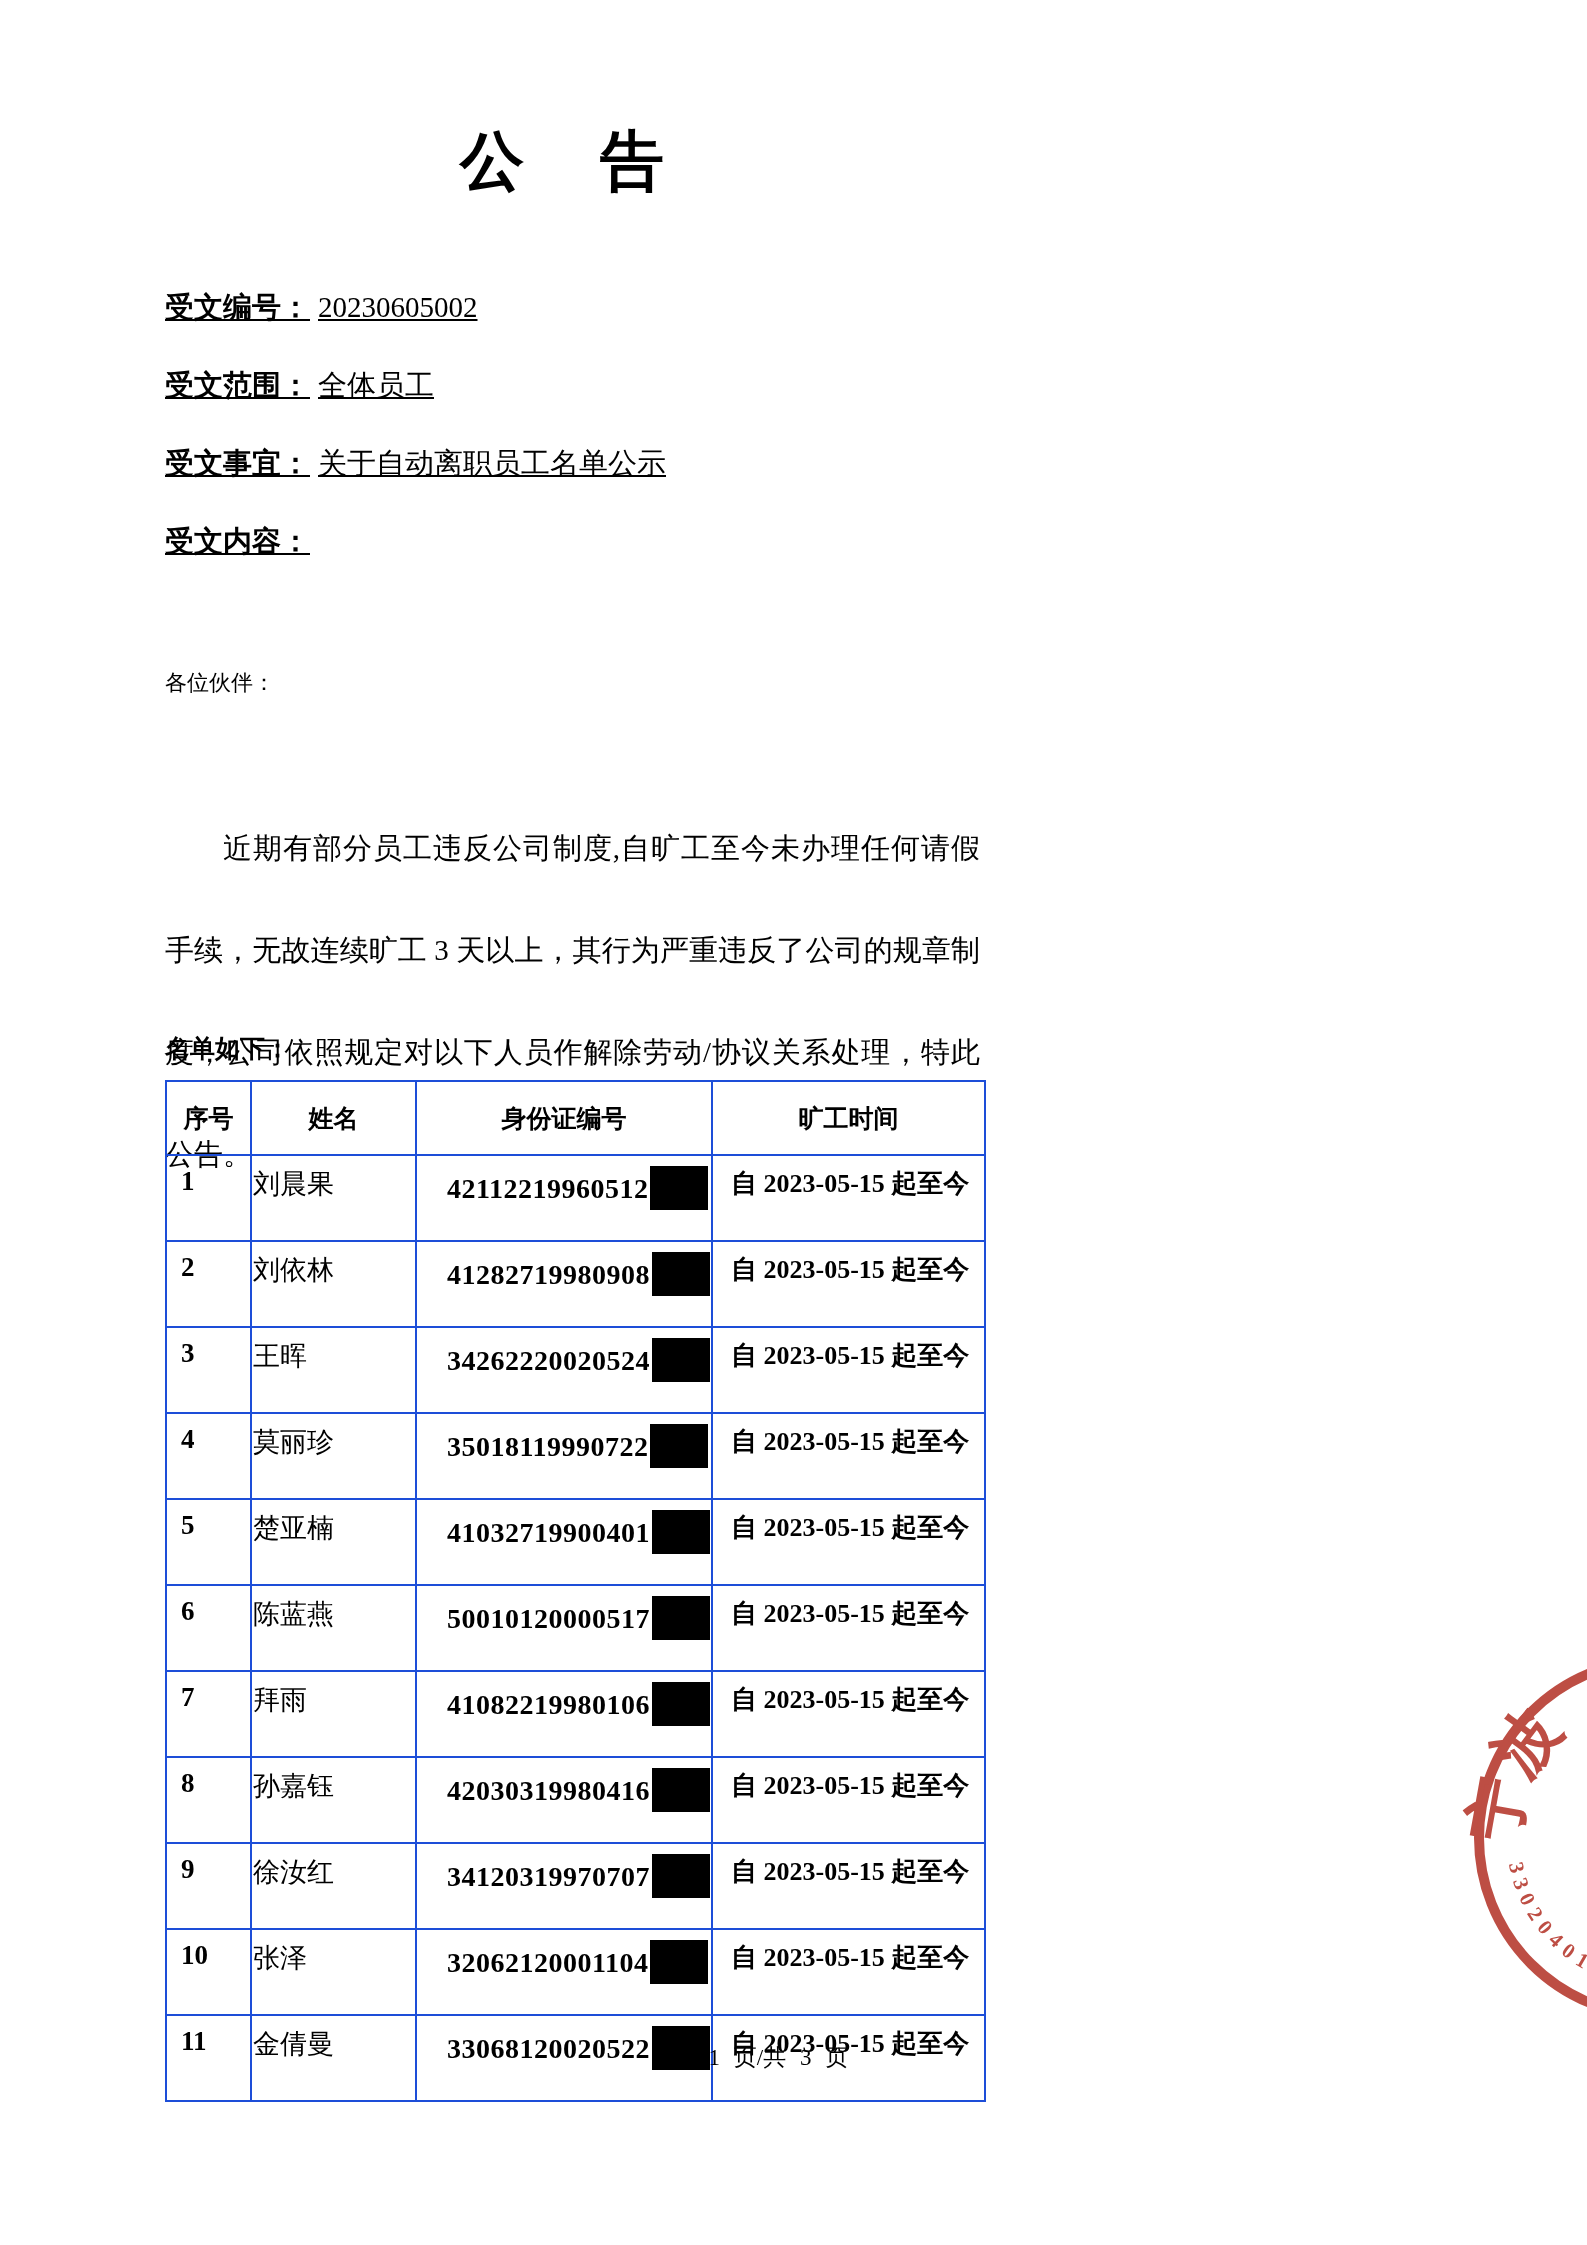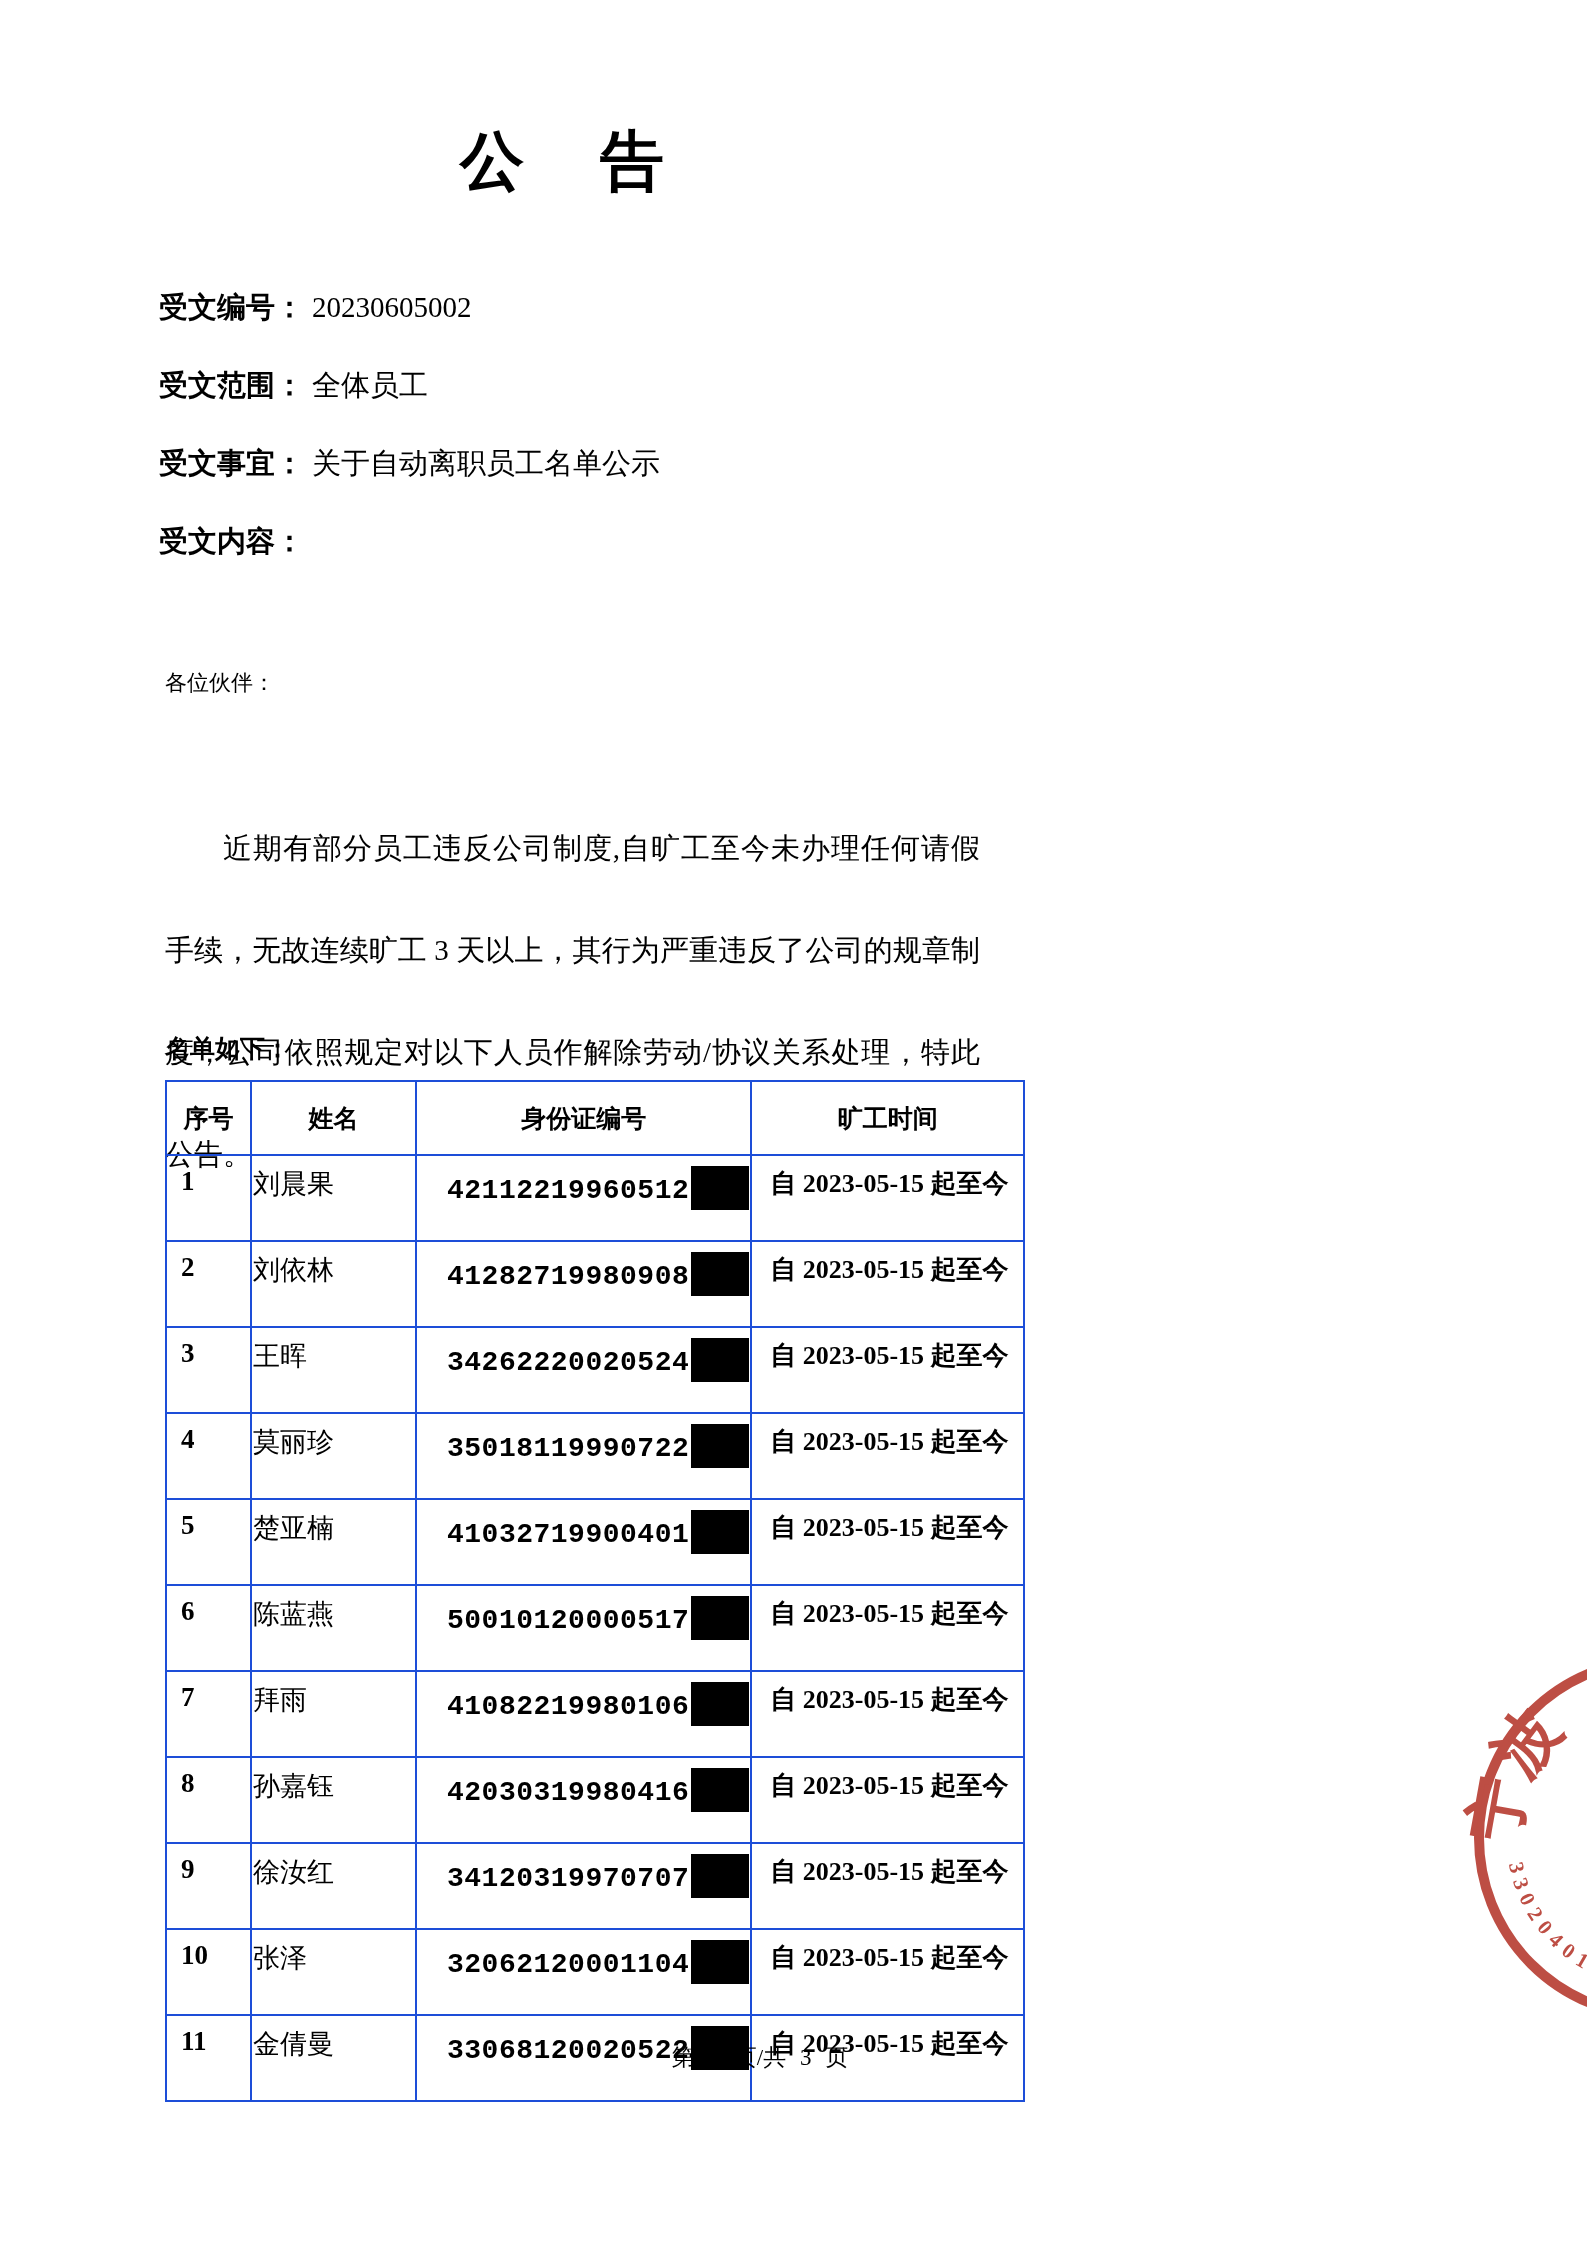--- a/index.html
+++ b/index.html
@@ -10,21 +10,21 @@
     overflow:hidden;
     font-family:"Liberation Serif","DejaVu Serif",serif;
     color:#000;
   }
   .title {
     position:absolute; top:118px; left:165px; width:800px;
     text-align:center;
     font-size:64px; font-weight:bold;
     letter-spacing:6px;
   }
-  .fields { position:absolute; top:288px; left:159px; width:900px; }
+  .fields { position:absolute; top:288px; left:165px; width:900px;text-decoration:underline; }
   .field  { height:78px; font-size:29px; }
   .field .label { font-weight:bold; }
   .field .value { margin-left:8px; }
   .salutation {
     position:absolute; top:668px; left:165px;
     font-size:22px;
   }
   .body-par {
     position:absolute; top:768px; left:165px; width:815px;
     font-size:29px; line-height:102px;
@@ -47,21 +47,21 @@
     height:70px; font-size:25px; font-weight:bold;
     text-align:center; vertical-align:middle;
   }
   .roster td { height:73px; padding-top:10px; }
   .col-no    { width:85px;  }
   .col-name  { width:165px; }
   .col-id    { width:252px; }
   .col-time  { width:273px; }
   td.c-no   { padding-left:14px; font-size:27px; font-weight:bold; }
   td.c-name { font-size:27px; }
-  td.c-id   { padding-left:30px; font-size:28px; font-weight:bold; letter-spacing:0.5px; white-space:nowrap;font-family:Liberation Mono, monospace; }
+  td.c-id   { padding-left:30px; font-size:28px; font-weight:bold; letter-spacing:0.5px; white-space:nowrap; }
   td.c-time { padding-left:18px; font-size:26px; font-weight:bold; white-space:nowrap; }
   .redaction {
     display:inline-block;
     width:58px; height:44px;
     background:#000;
     vertical-align:-12px;
     margin-left:2px;
   }
   .page-footer {
     position:absolute; top:2042px; left:0; width:1520px;

